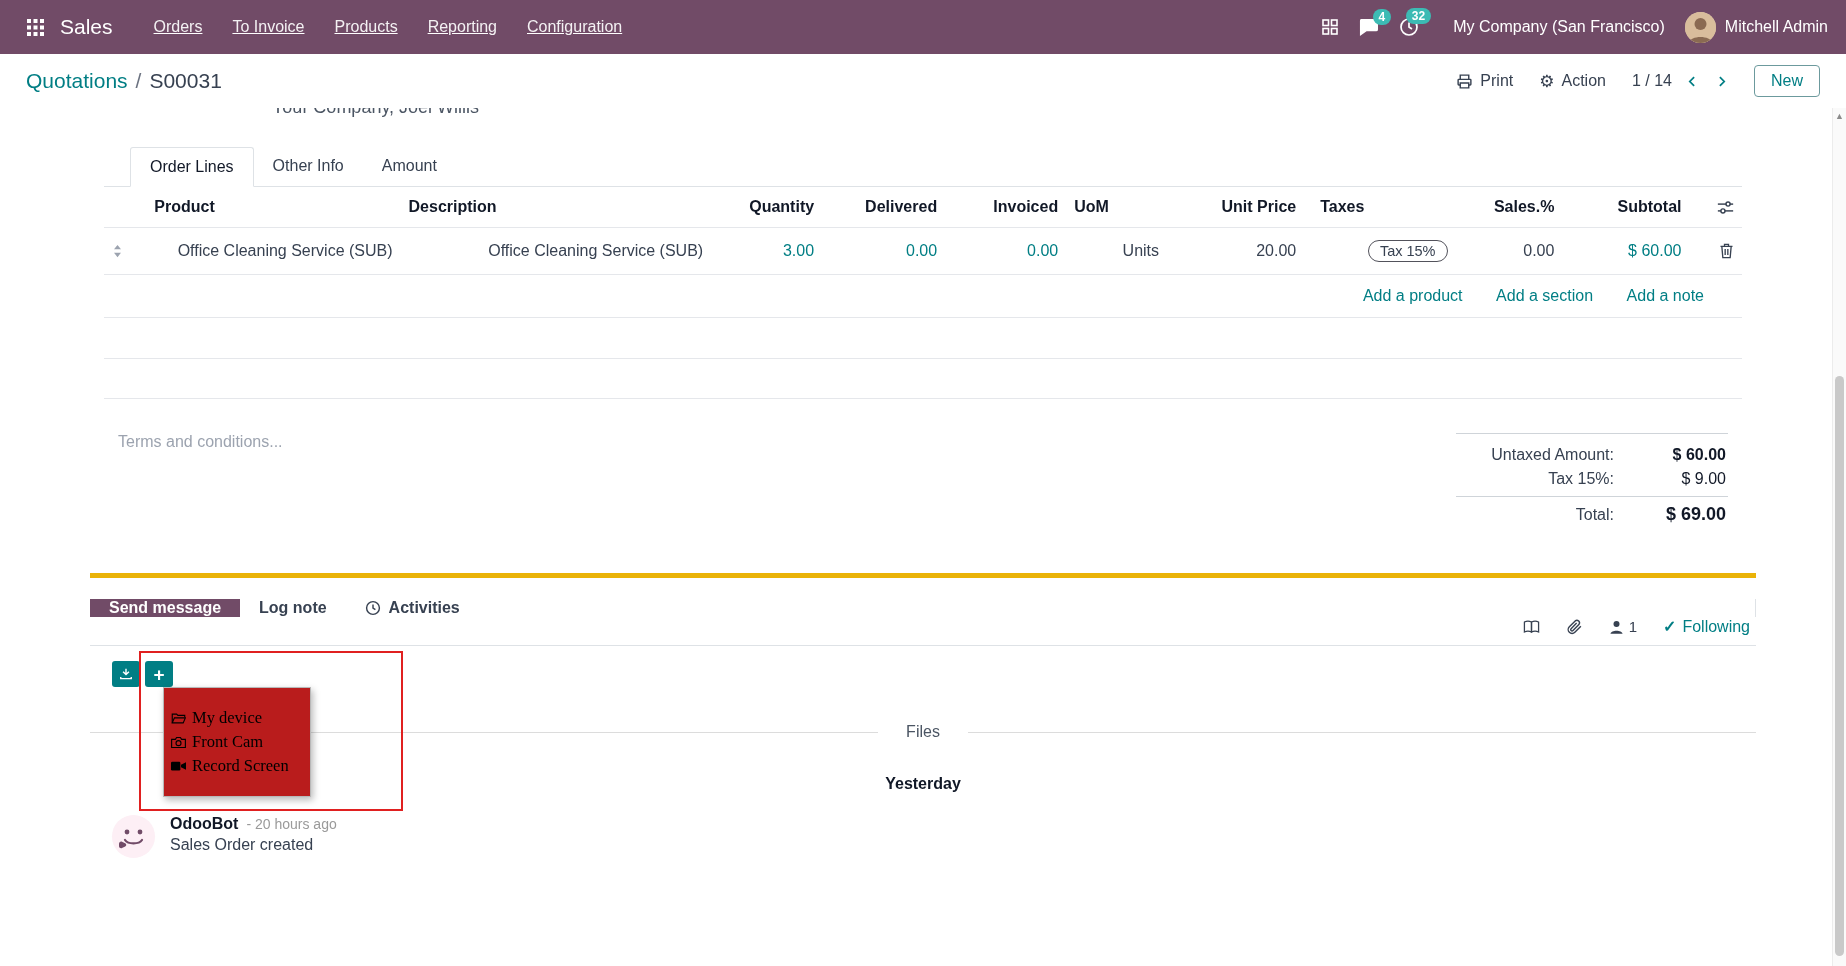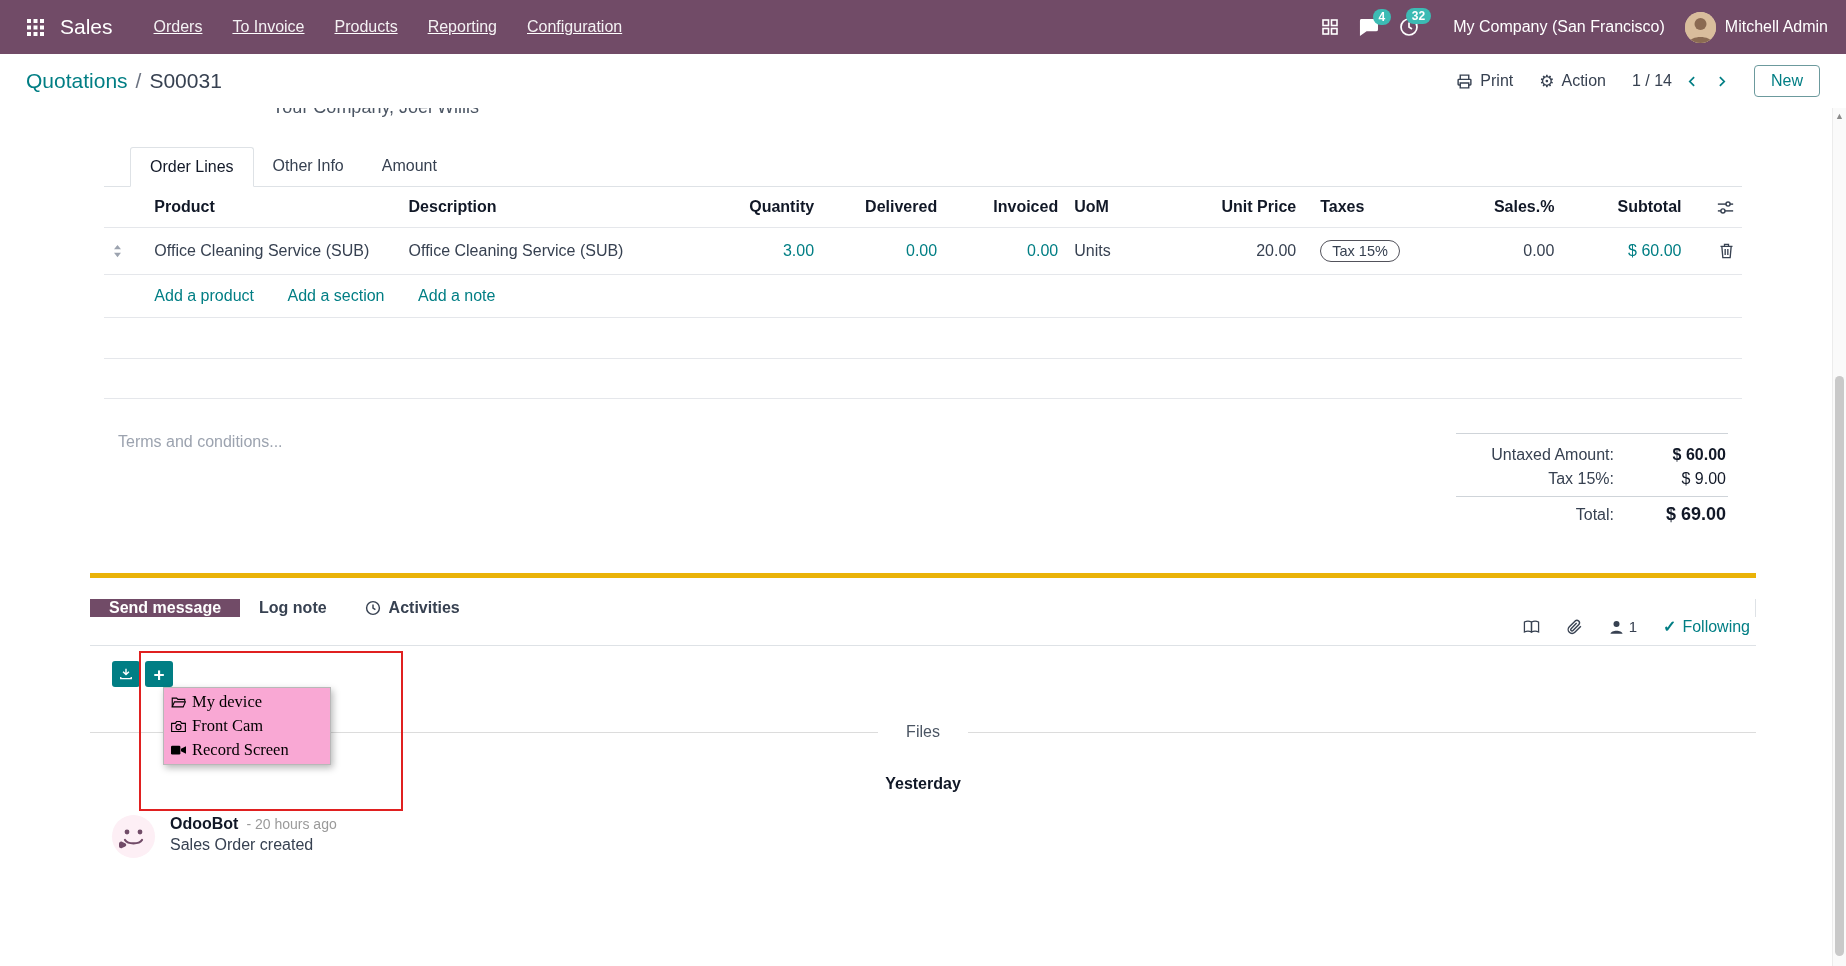--- a/index.html
+++ b/index.html
@@ -45,21 +45,21 @@
 
   .clipped-row { height:13px; overflow:hidden; position:relative; }
   .clipped-text { position:absolute; left:168px; top:-11px; font-size:18px; color:#4b5563; }
 
   .tabs { display:flex; margin-top:26px; border-bottom:1px solid #dee2e6; padding-left:26px; }
   .tab { padding:10px 19px; font-size:16px; color:#374151; cursor:pointer; margin-bottom:-1px; }
   .tab.active { border:1px solid #dee2e6; border-bottom:1px solid #fff; color:#111827; border-radius:3px 3px 0 0; }
 
   table.o-list { width:100%; border-collapse:collapse; table-layout:fixed; font-size:16px; }
   table.o-list th { font-weight:bold; color:#111827; padding:11px 8px; border-bottom:1px solid #e5e7eb; white-space:nowrap; }
-  table.o-list td { padding:12px 8px; border-bottom:1px solid #e5e7eb; white-space:nowrap; overflow:hidden; }
+  table.o-list td { padding:12px 8px; border-bottom:1px solid #e5e7eb; white-space:nowrap; overflow:hidden;text-align:right; }
   .al { text-align:left; } .ar { text-align:right; }
   .num { color:#017E84; }
   .tax-pill { display:inline-block; border:1px solid #52525b; border-radius:11px; padding:2px 11px; font-size:14.5px; color:#374151; }
   .drag-handle { color:#9ca3af; cursor:grab; }
   .trash-cell { color:#374151; cursor:pointer; }
   .addline-row td { border-bottom:1px solid #e5e7eb; }
   .addline-row a { color:#017E84; text-decoration:none; margin-right:30px; cursor:pointer; }
   .empty-row td { border-bottom:1px solid #efefef; height:41px; }
   .empty-row2 td { border-bottom:0; height:40px; }
 
@@ -84,22 +84,22 @@
   .following { color:#017E84; display:flex; align-items:center; gap:6px; font-size:16px; cursor:pointer; }
   .following .chk { font-weight:bold; }
 
   .upload-btns { display:flex; gap:5px; margin:15px 0 0 22px; }
   .btn-teal { width:28px; height:26px; background:#017E84; color:#fff; border:0; border-radius:3px;
               display:flex; align-items:center; justify-content:center; cursor:pointer; }
   .btn-teal.plus { font-size:19px; font-weight:bold; line-height:1; }
 
   .red-box { position:absolute; left:49px; top:52px; width:264px; height:160px; border:2px solid #e02020; z-index:6; pointer-events:none; }
 
-  .dropdown-menu { position:absolute; left:73px; top:88px; width:168px; background:#f9a8d4; border:1px solid #b8b8b8;
-                   box-shadow:2px 3px 7px rgba(0,0,0,.28); z-index:5; padding:2px 0; }
+  .dropdown-menu { position:absolute; left:73px; top:88px; width:148px; background:#b91c1c; border:1px solid #b8b8b8;
+                   box-shadow:2px 3px 7px rgba(0,0,0,.28); z-index:5; padding:18px 0; }
   .dd-item { display:flex; align-items:center; gap:6px; padding:2px 10px 2px 7px;
              font-family:"Liberation Serif", serif; font-size:16.5px; color:#000; cursor:pointer; }
 
   .files-divider { display:flex; align-items:center; margin-top:36px; }
   .files-divider .line { flex:1; height:1px; background:#dcdcdc; }
   .files-divider .lbl { padding:0 28px; color:#4b5563; font-size:16px; }
 
   .attach-row { display:flex; justify-content:center; margin-top:26px; }
   .attach-link { display:flex; align-items:center; gap:7px; color:#017E84; font-size:16px; cursor:pointer; }
 

